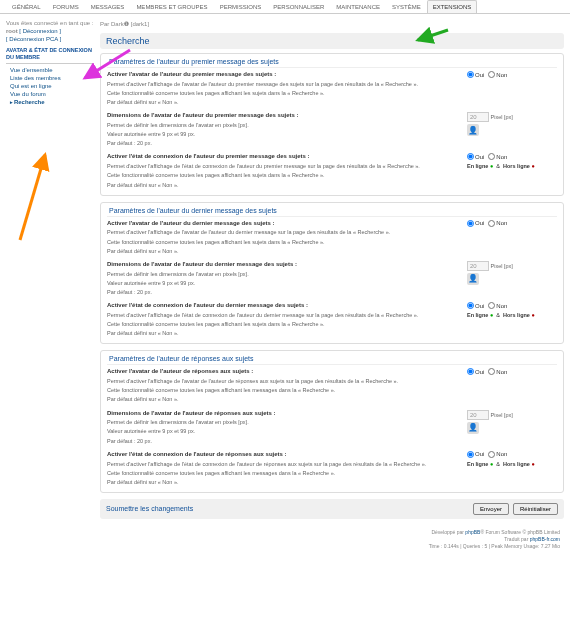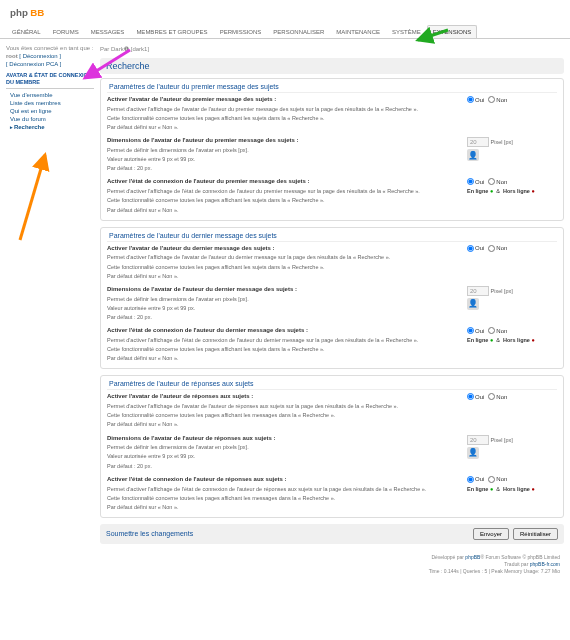--- a/index.html
+++ b/index.html
@@ -63,26 +63,20 @@
         </marker>
       <marker id="ah-o" markerWidth="6" markerHeight="6" refX="5" refY="3" orient="auto">
           <path d="M0,0 L6,3 L0,6 Z" fill="#f80"></path>
         </marker>
     </defs>
     <line x1="448" y1="30" x2="418" y2="40" stroke="#2a2" stroke-width="3" marker-end="url(#ah-g)"></line>
     <line x1="130" y1="50" x2="85" y2="78" stroke="#d3d" stroke-width="3" marker-end="url(#ah-m)"></line>
     <line x1="20" y1="240" x2="45" y2="155" stroke="#f80" stroke-width="3" marker-end="url(#ah-o)"></line>
   </svg>
 
-  <div class="logo">
-    <svg viewBox="0 0 80 16" width="60">
-        <text x="0" y="12" font-size="13" font-weight="bold" fill="#666" font-family="Arial">php</text>
-        <text x="27" y="12" font-size="13" font-weight="bold" fill="#f80" font-family="Arial">BB</text>
-      </svg>
-  </div>
 
   <div class="tabs">
     <div class="tab">Général</div>
     <div class="tab">Forums</div>
     <div class="tab">Messages</div>
     <div class="tab">Membres et groupes</div>
     <div class="tab">Permissions</div>
     <div class="tab">Personnaliser</div>
     <div class="tab">Maintenance</div>
     <div class="tab">Système</div>

